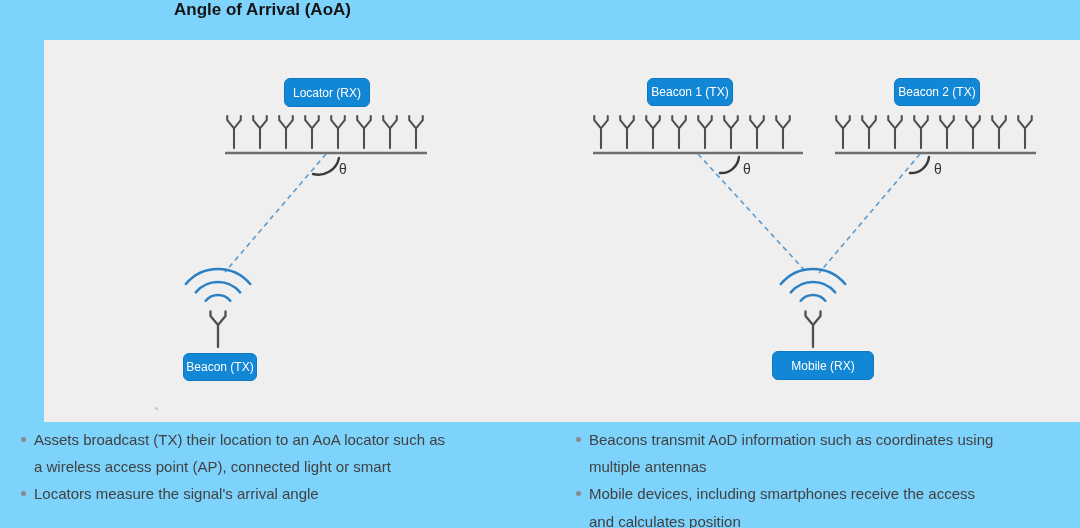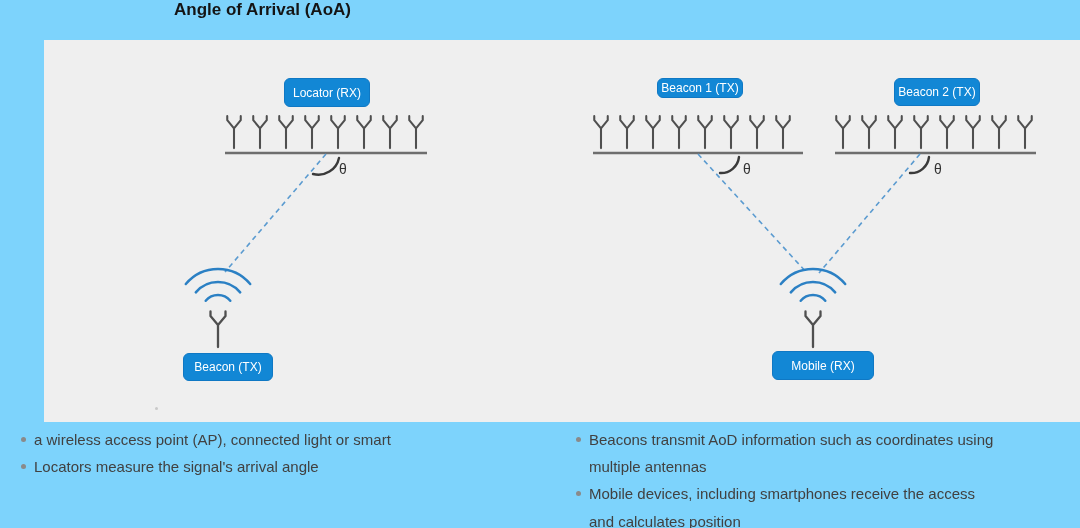--- a/index.html
+++ b/index.html
@@ -73,21 +73,21 @@
       </g>
 
       <line class="dash" x1="282" y1="114" x2="181" y2="232"></line>
       <path class="arc" d="M269,134 A21,21 0 0 0 295,118"></path>
 
       <use href="#waves-sym" transform="translate(174,271)"></use>
       <use href="#ant-sym" transform="translate(174,273)"></use>
     </svg>
 
     <div class="tag-btn" style="left:240px; top:38px; width:86px; height:29px;">Locator (RX)</div>
-    <div class="tag-btn" style="left:139px; top:313px; width:90px; height:28px;">Beacon (TX)</div>
+    <div class="tag-btn" style="left:139px; top:313px; width:74px; height:28px;">Beacon (TX)</div>
     <span class="theta" style="left:295px; top:121px;">θ</span>
     <div class="stray"></div>
   </div>
 
   <div class="panel rt">
     <svg class="diagram" width="525" height="382" viewBox="0 0 525 382">
 
       <line class="baseline" x1="38" y1="113" x2="248" y2="113"></line>
       <g>
         <use href="#ant-sym" transform="translate(46,77.5) scale(0.9)"></use>
@@ -114,30 +114,31 @@
 
       <line class="dash" x1="143" y1="114" x2="252" y2="233"></line>
       <line class="dash" x1="365" y1="114" x2="264" y2="233"></line>
       <path class="arc" d="M165,133 A18,18 0 0 0 184,117"></path>
       <path class="arc" d="M355,133 A18,18 0 0 0 374,117"></path>
 
       <use href="#waves-sym" transform="translate(258,271)"></use>
       <use href="#ant-sym" transform="translate(258,273)"></use>
     </svg>
 
-    <div class="tag-btn" style="left:102px; top:38px; width:86px; height:20px;">Beacon 1 (TX)</div>
+    <div class="tag-btn" style="left:92px; top:38px; width:86px; height:28px;">Beacon 1 (TX)</div>
     <div class="tag-btn" style="left:339px; top:38px; width:86px; height:28px;">Beacon 2 (TX)</div>
     <div class="tag-btn" style="left:217px; top:311px; width:102px; height:29px;">Mobile (RX)</div>
     <span class="theta" style="left:188px; top:121px;">θ</span>
     <span class="theta" style="left:379px; top:121px;">θ</span>
   </div>
 
   <ul class="bullets lt">
     <li>
       <span class="dot"></span>
+      <div class="bl-line">Assets broadcast (TX) their location to an AoA locator such as</div>
       <div class="bl-line">a wireless access point (AP), connected light or smart</div>
     </li>
     <li>
       <span class="dot"></span>
       <div class="bl-line">Locators measure the signal's arrival angle</div>
     </li>
   </ul>
 
   <ul class="bullets rt">
     <li>

